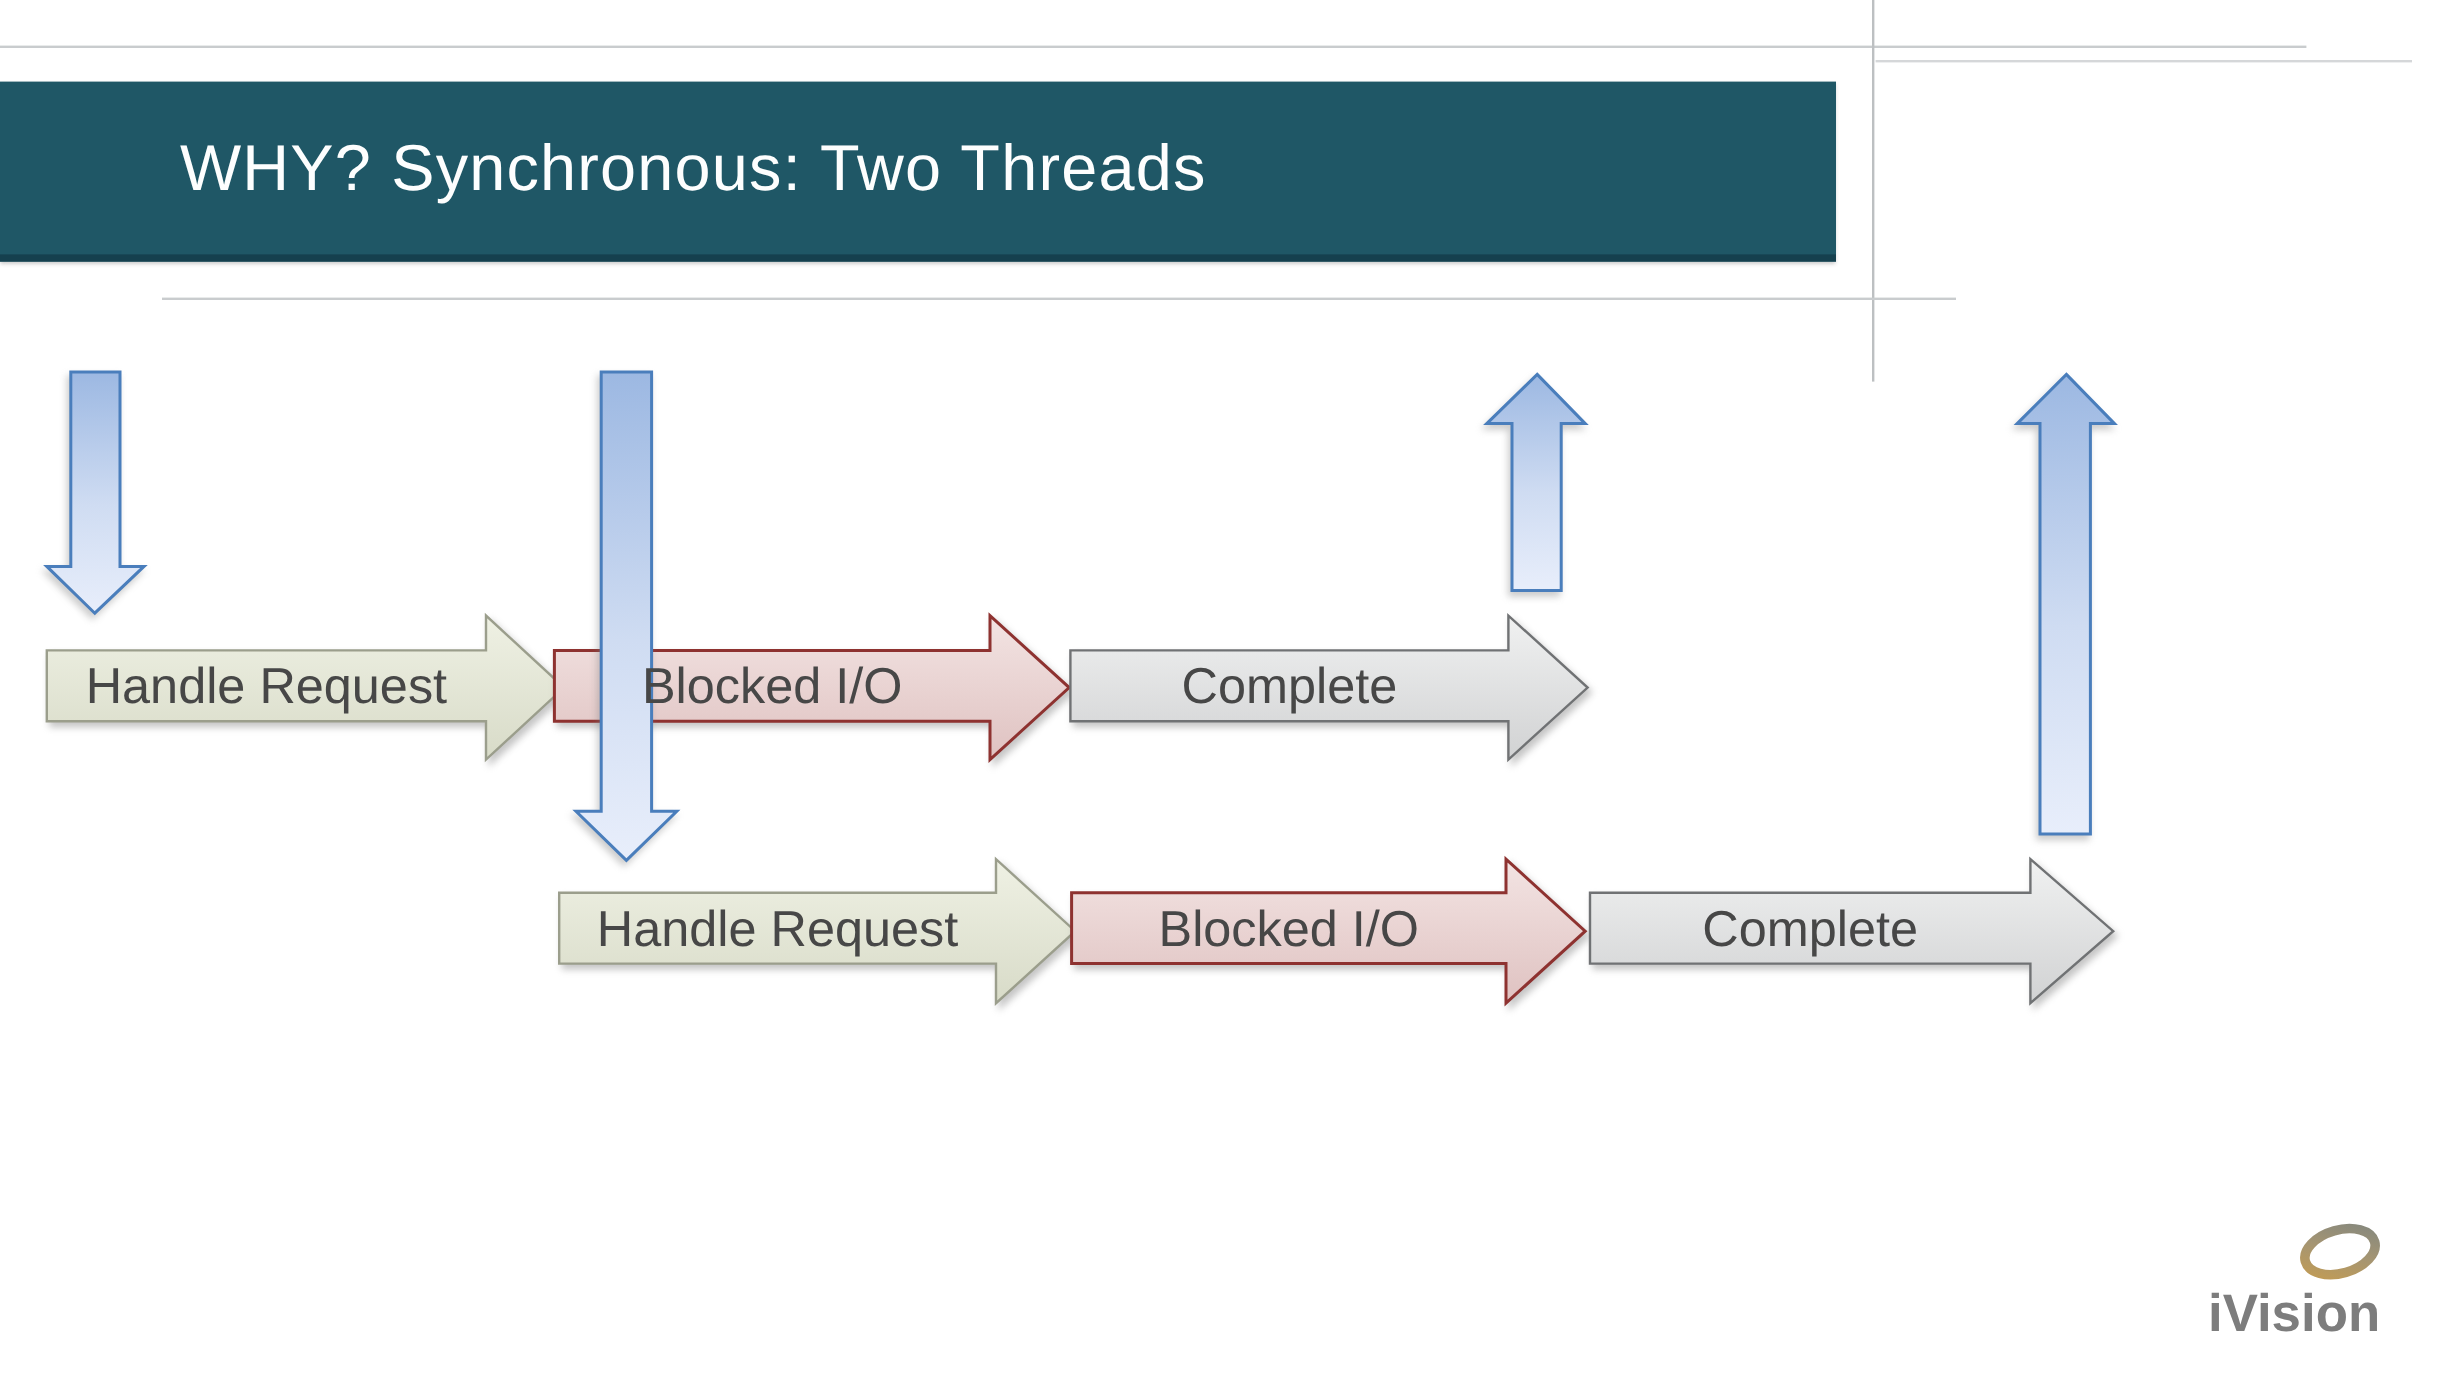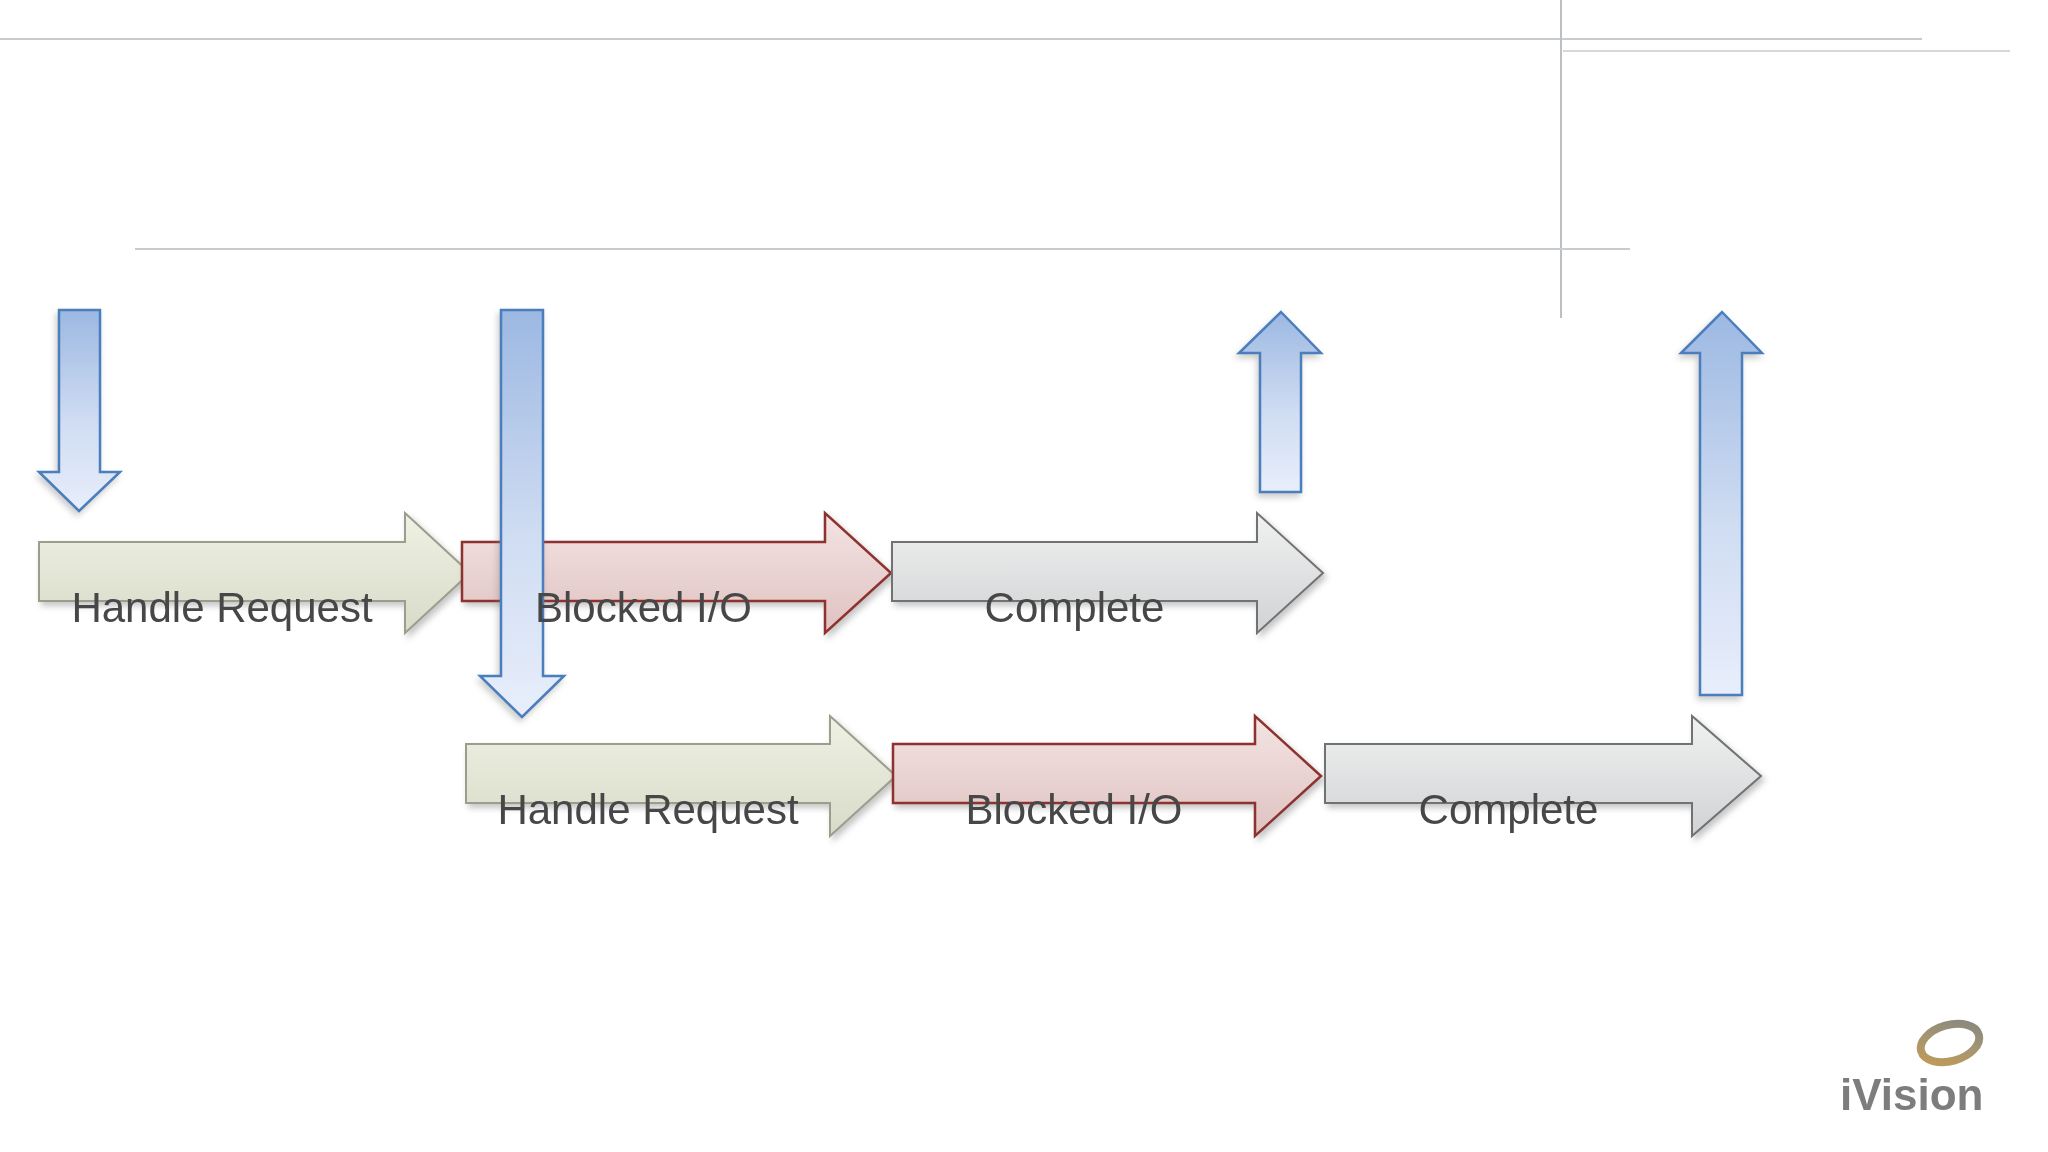--- a/index.html
+++ b/index.html
@@ -24,21 +24,21 @@
     margin-left:150px;color:#fdfefe;font-size:54px;font-weight:300;
     letter-spacing:1px;white-space:nowrap;
   }
   
   svg.shapes{position:absolute;left:0;top:0;}
   .blk{filter:drop-shadow(3px 4px 3px rgba(110,110,110,.40));}
   .blu{filter:drop-shadow(-2px 4px 3px rgba(120,120,120,.38));}
   
   .lbl{
     position:absolute;height:60px;display:flex;align-items:center;justify-content:center;
-    color:#474747;font-size:42px;font-weight:400;white-space:nowrap;margin-top:36px;
+    color:#474747;font-size:42px;font-weight:400;white-space:nowrap;
   }
   .r1{top:542px;} .r2{top:744px;}
   .lbl.s11{left:39px;width:366px;}
   .lbl.s12{left:462px;width:363px;}
   .lbl.s13{left:892px;width:365px;}
   .lbl.s21{left:466px;width:364px;}
   .lbl.s22{left:893px;width:362px;}
   .lbl.s23{left:1325px;width:367px;}
   
   .logo{position:absolute;left:1840px;top:1012px;width:170px;height:125px;}
@@ -50,20 +50,23 @@
 </style>
 </head>
 <body>
 
 <div class="slide">
 
   <div class="hline line-a"></div>
   <div class="hline line-b"></div>
   <div class="vline line-v"></div>
 
+  <div class="title-bar">
+    <span class="title">WHY? Synchronous: Two Threads</span>
+  </div>
 
   <div class="hline line-c"></div>
 
   <svg class="shapes" width="2048" height="1152" viewBox="0 0 2048 1152">
     <defs>
       <linearGradient id="gradBlue" x1="0" y1="0" x2="0" y2="1">
         <stop offset="0" stop-color="#9cb8e2"></stop>
         <stop offset="0.55" stop-color="#cfdcf2"></stop>
         <stop offset="1" stop-color="#e8eefb"></stop>
       </linearGradient>

